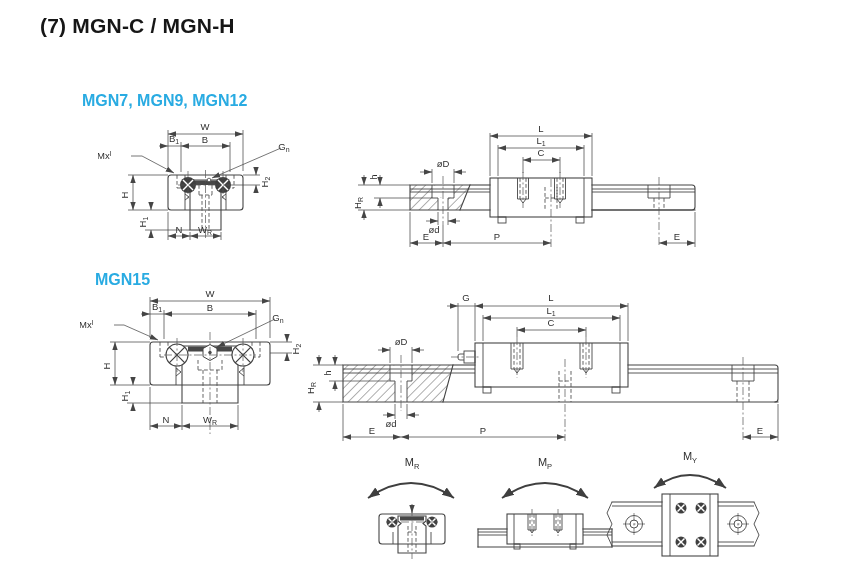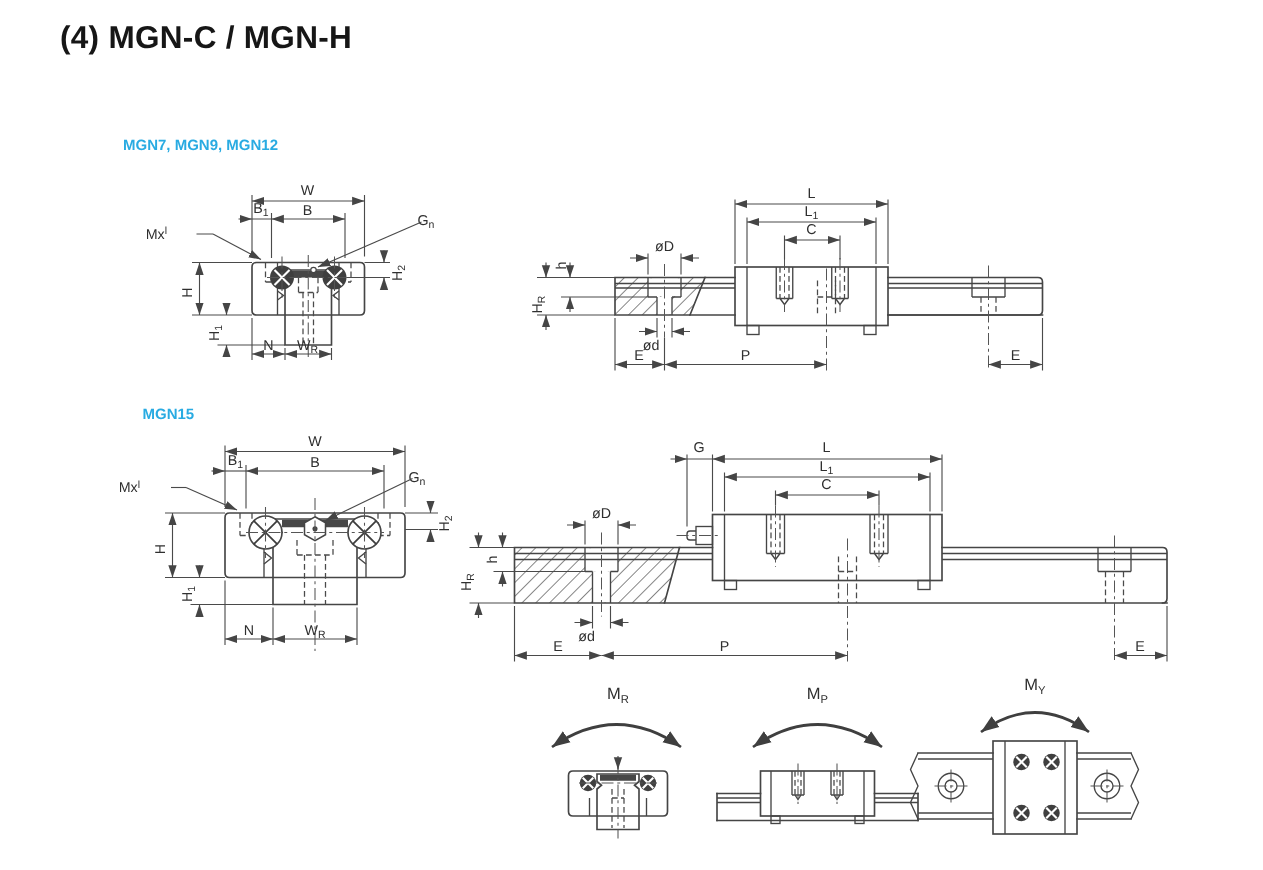--- a/index.html
+++ b/index.html
@@ -1,20 +1,20 @@
 <!DOCTYPE html>
 <html><head>
 <meta charset="utf-8">
 <style>
   html,body{margin:0;padding:0;background:#ffffff;}
   #canvas{position:relative;width:842px;height:580px;background:#ffffff;overflow:hidden;
           font-family:"Liberation Sans",sans-serif;}
   .abs{position:absolute;}
   .ttl{font-size:21px;font-weight:700;color:#161616;letter-spacing:0.2px;}
-  .sec{font-size:10px;font-weight:700;color:#29abe2;}
+  .sec{font-size:16px;font-weight:700;color:#29abe2;}
   svg{display:block;}
   .s  {stroke:#454545;stroke-width:1.1;fill:none;stroke-linecap:square;}
   .s2 {stroke:#454545;stroke-width:0.9;fill:none;}
   .t  {stroke:#4a4a4a;stroke-width:0.75;fill:none;}
   .da {stroke:#4a4a4a;stroke-width:0.75;fill:none;marker-start:url(#ar);marker-end:url(#ar);}
   .dae{stroke:#4a4a4a;stroke-width:0.75;fill:none;marker-end:url(#ar);}
   .hd {stroke:#4a4a4a;stroke-width:0.85;fill:none;stroke-dasharray:3.8 2.2;}
   .cl {stroke:#555555;stroke-width:0.7;fill:none;stroke-dasharray:8 2.5 2 2.5;}
   .fD {fill:#474747;stroke:none;}
   .wx {stroke:#ffffff;stroke-width:1.4;}
@@ -39,21 +39,21 @@
       </marker>
       <marker id="ar2" viewBox="0 0 12 9" refX="11" refY="4.5" markerWidth="13" markerHeight="11" markerUnits="userSpaceOnUse" orient="auto-start-reverse">
         <path d="M11,4.5 L0,8.6 L0,0.4 Z" fill="#3f3f3f"></path>
       </marker>
       <pattern id="hatch" width="6.5" height="6.5" patternUnits="userSpaceOnUse" patternTransform="rotate(45)">
         <line x1="0" y1="0" x2="0" y2="6.5" stroke="#4d4d4d" stroke-width="0.9"></line>
       </pattern>
     </defs>
   </svg>
 
-  <div class="abs ttl" style="left:40px;top:14px;">(4) MGN-C / MGN-H</div>
+  <div class="abs ttl" style="left:40px;top:14px;">(7) MGN-C / MGN-H</div>
 
   <div class="abs sec" style="left:82px;top:92px;">MGN7, MGN9, MGN12</div>
 
   <svg class="abs" style="left:98px;top:116px;" width="215" height="142" viewBox="0 0 215 142">
     <g>
       <path class="s" d="M73,59 H142 Q145,59 145,62 V91 Q145,94 142,94 H73 Q70,94 70,91 V62 Q70,59 73,59 Z"></path>
       <line class="s2" x1="87" y1="94" x2="87" y2="76"></line>
       <line class="s2" x1="128" y1="94" x2="128" y2="76"></line>
       <path class="s2" d="M87,78 l4,3 l-4,3"></path>
       <path class="s2" d="M128,78 l-4,3 l4,3"></path>

